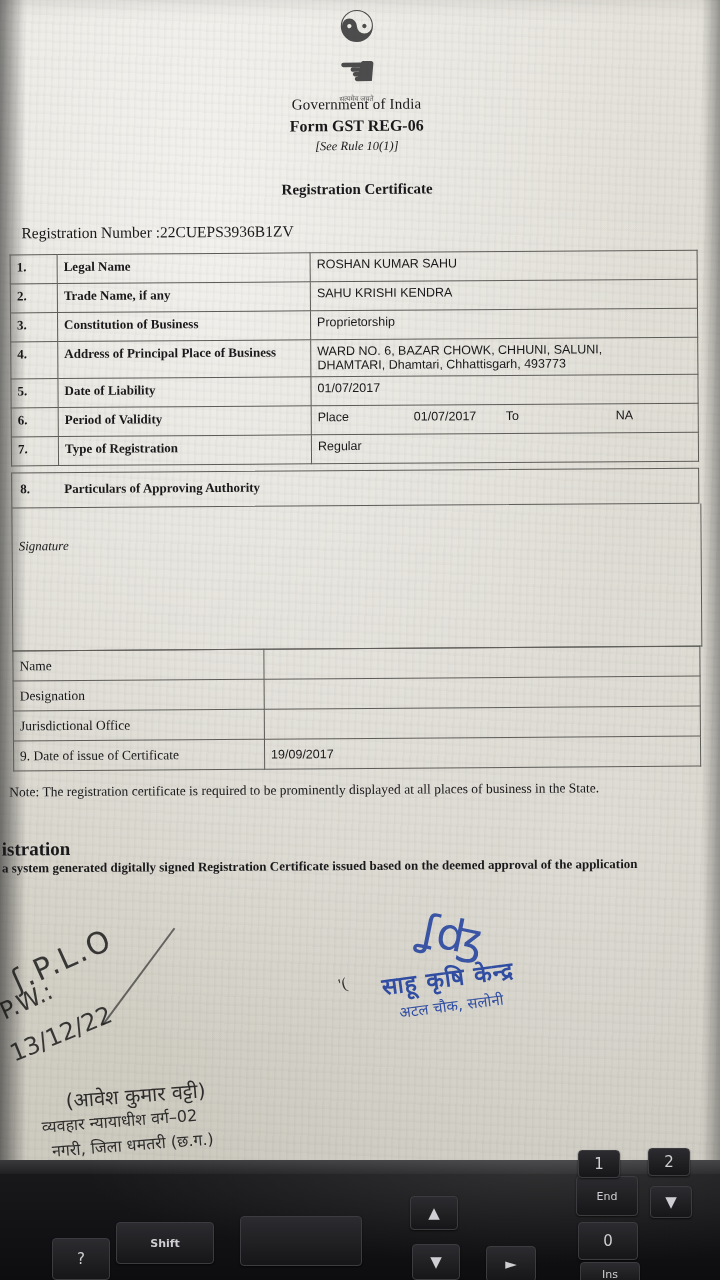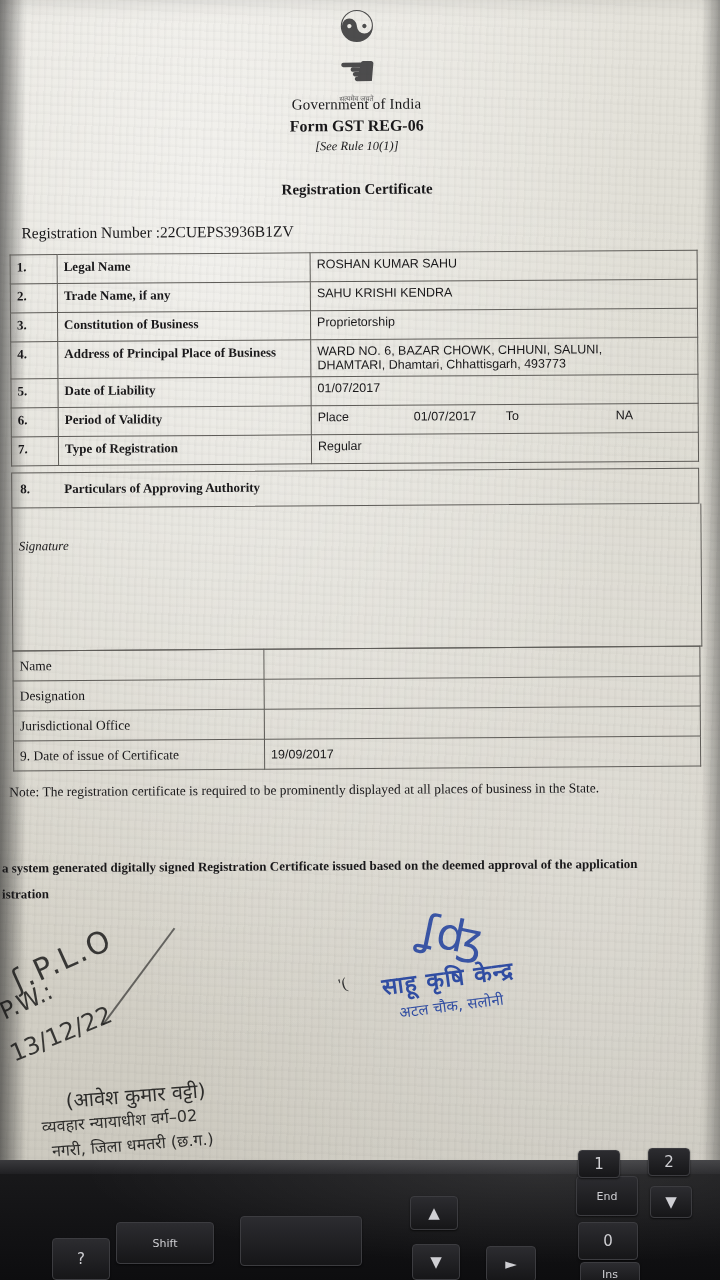--- a/index.html
+++ b/index.html
@@ -154,22 +154,22 @@
 
   .sysline {
     position: absolute;
     left: 0px; top: 858px;
     width: 716px;
     font-size: 13px;
     font-weight: bold;
   }
   .sysline2 {
     position: absolute;
-    left: 0px; top: 884px;
-    font-size: 13px;
+    left: 0px; top: 836px;
+    font-size: 19px;
     font-weight: bold;
   }
 
   
   .ink {
     position: absolute;
     color: #1c2b6b;
     font-family: "DejaVu Sans", sans-serif;
     opacity: 0.85;
   }
@@ -406,21 +406,21 @@
 
   </div>
 
   <div class="keyboard">
     <div class="kb-strip"></div>
     <div class="kb-sheen"></div>
   </div>
 
   <div id="key-layer">
       <div class="key big" style="left: 52px; top: 1238px; width: 56px; height: 40px;">?</div>
-      <div class="key" style="left: 116px; top: 1222px; width: 96px; height: 40px;">Shift</div>
+      <div class="key" style="left: 116px; top: 1222px; width: 96px; height: 40px; font-weight: bold;">Shift</div>
       <div class="key big" style="left: 240px; top: 1216px; width: 120px; height: 48px;"></div>
       <div class="key big" style="left: 410px; top: 1196px; width: 46px; height: 32px;">▲</div>
       <div class="key big" style="left: 412px; top: 1244px; width: 46px; height: 34px;">▼</div>
       <div class="key big" style="left: 486px; top: 1246px; width: 48px; height: 34px;">►</div>
       <div class="key" style="left: 576px; top: 1176px; width: 60px; height: 38px;">End</div>
       <div class="key big" style="left: 578px; top: 1222px; width: 58px; height: 36px;">0</div>
       <div class="key" style="left: 580px; top: 1262px; width: 58px; height: 22px;">Ins</div>
       <div class="key big" style="left: 578px; top: 1150px; width: 40px; height: 26px;">1</div>
       <div class="key big" style="left: 648px; top: 1148px; width: 40px; height: 26px;">2</div>
       <div class="key big" style="left: 650px; top: 1186px; width: 40px; height: 30px;">▼</div>

